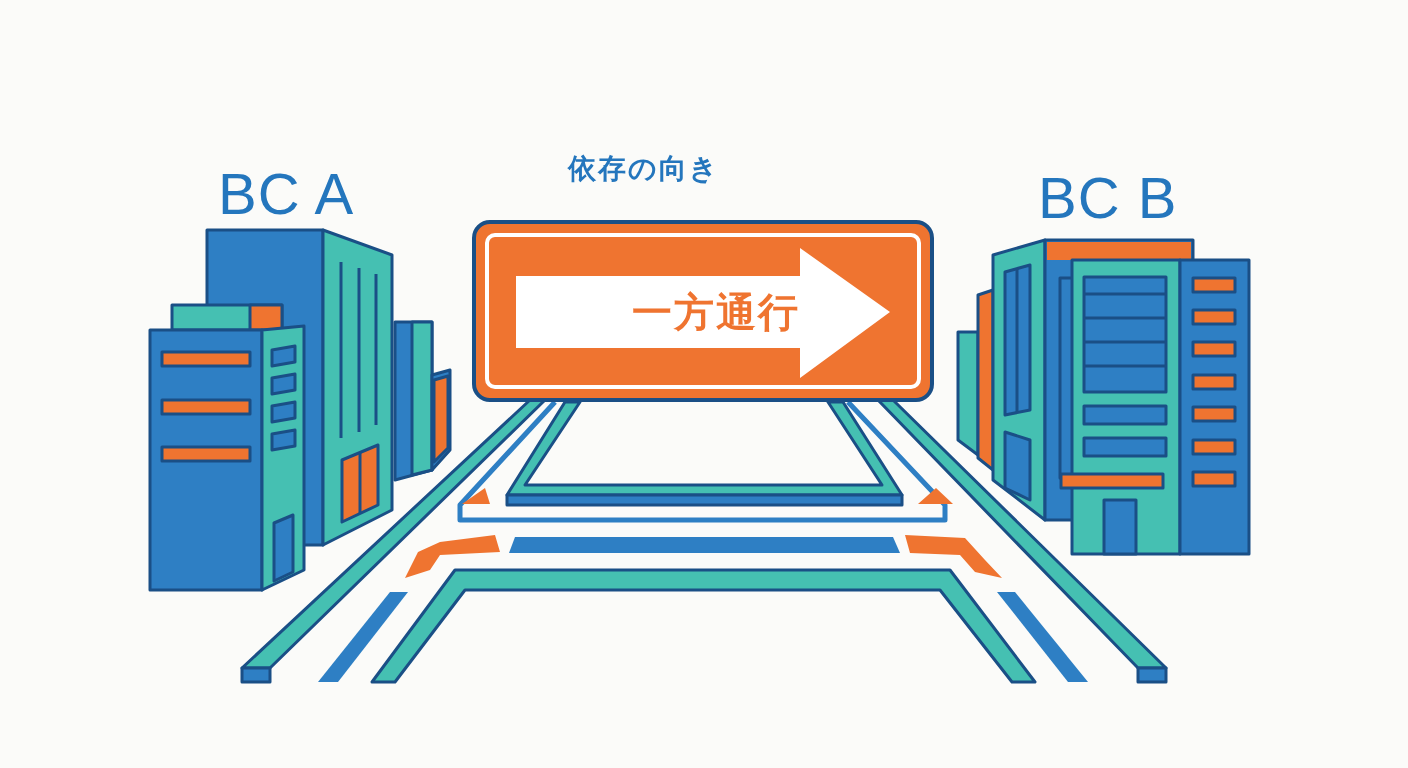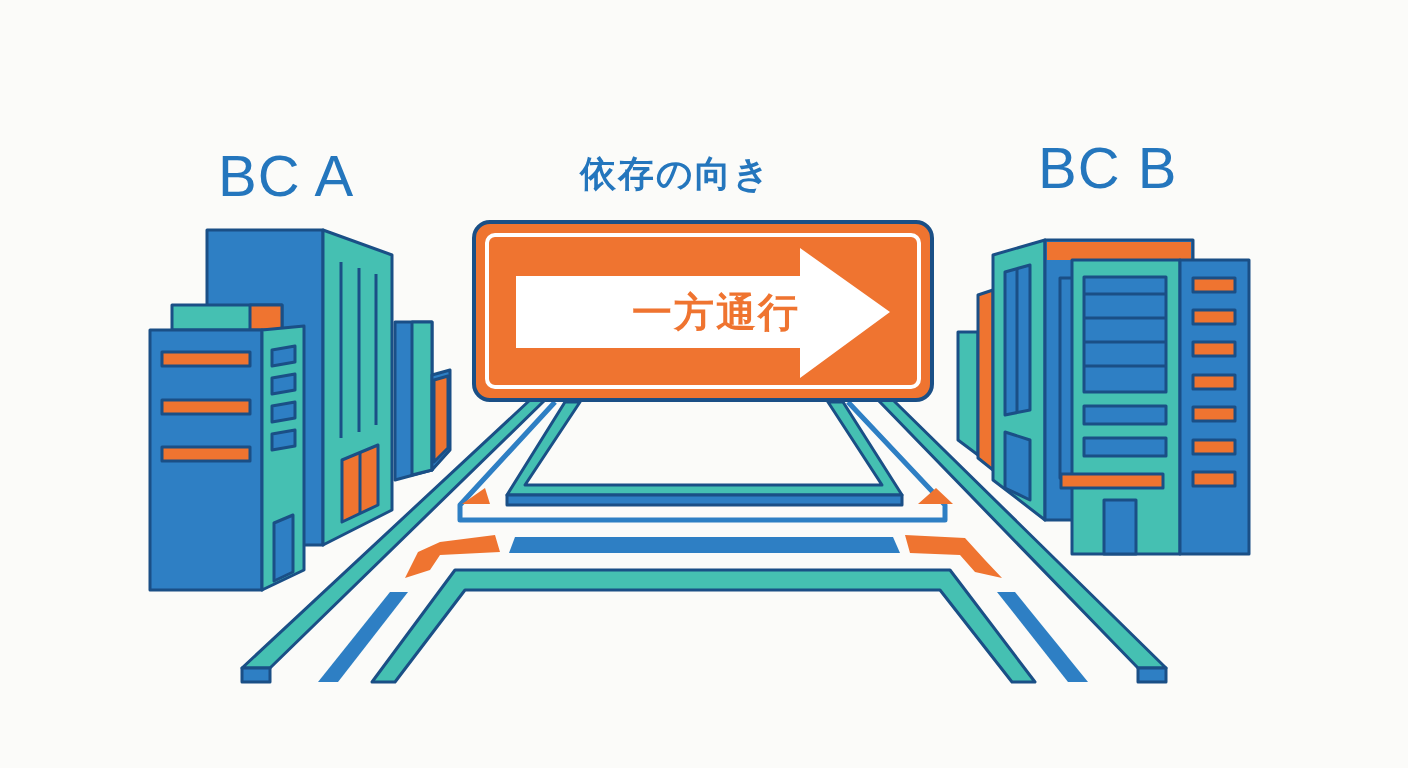--- a/index.html
+++ b/index.html
@@ -1,21 +1,21 @@
 <!DOCTYPE html>
 <html><head>
 <meta charset="utf-8">
 <style>
   html, body { margin:0; padding:0; }
   body { width:1408px; height:768px; background:#fbfbf9; overflow:hidden; position:relative;
          font-family:"DejaVu Sans","Liberation Sans",sans-serif; }
   .label { position:absolute; color:#2476bd; font-family:"Liberation Sans","DejaVu Sans",sans-serif; }
-  .bc-a { left:218px; top:142px; font-size:58px; letter-spacing:1px; }
-  .bc-b { left:1038px; top:134px; font-size:58px; letter-spacing:1px; }
-  .dir { left:580px; top:150px; font-size:36px; font-weight:bold; letter-spacing:2px; font-family:"DejaVu Sans",sans-serif;text-align:center; }
+  .bc-a { left:218px; top:160px; font-size:58px; letter-spacing:1px; }
+  .bc-b { left:1038px; top:164px; font-size:58px; letter-spacing:1px; }
+  .dir { left:568px; top:150px; font-size:28px; font-weight:bold; letter-spacing:2px; font-family:"DejaVu Sans",sans-serif;text-align:center; }
   svg.scene { position:absolute; left:0; top:0; }
   .sign-text { position:absolute; left:560px; top:285px; width:240px; text-align:right;
                font-size:40px; font-weight:bold; color:#ef7430; letter-spacing:2px; font-family:"DejaVu Sans",sans-serif; }
 </style>
 </head>
 <body>
 
 <svg class="scene" width="1408" height="768" viewBox="0 0 1408 768">
 
   <g stroke="#1a4f86" stroke-width="3" stroke-linejoin="round">

